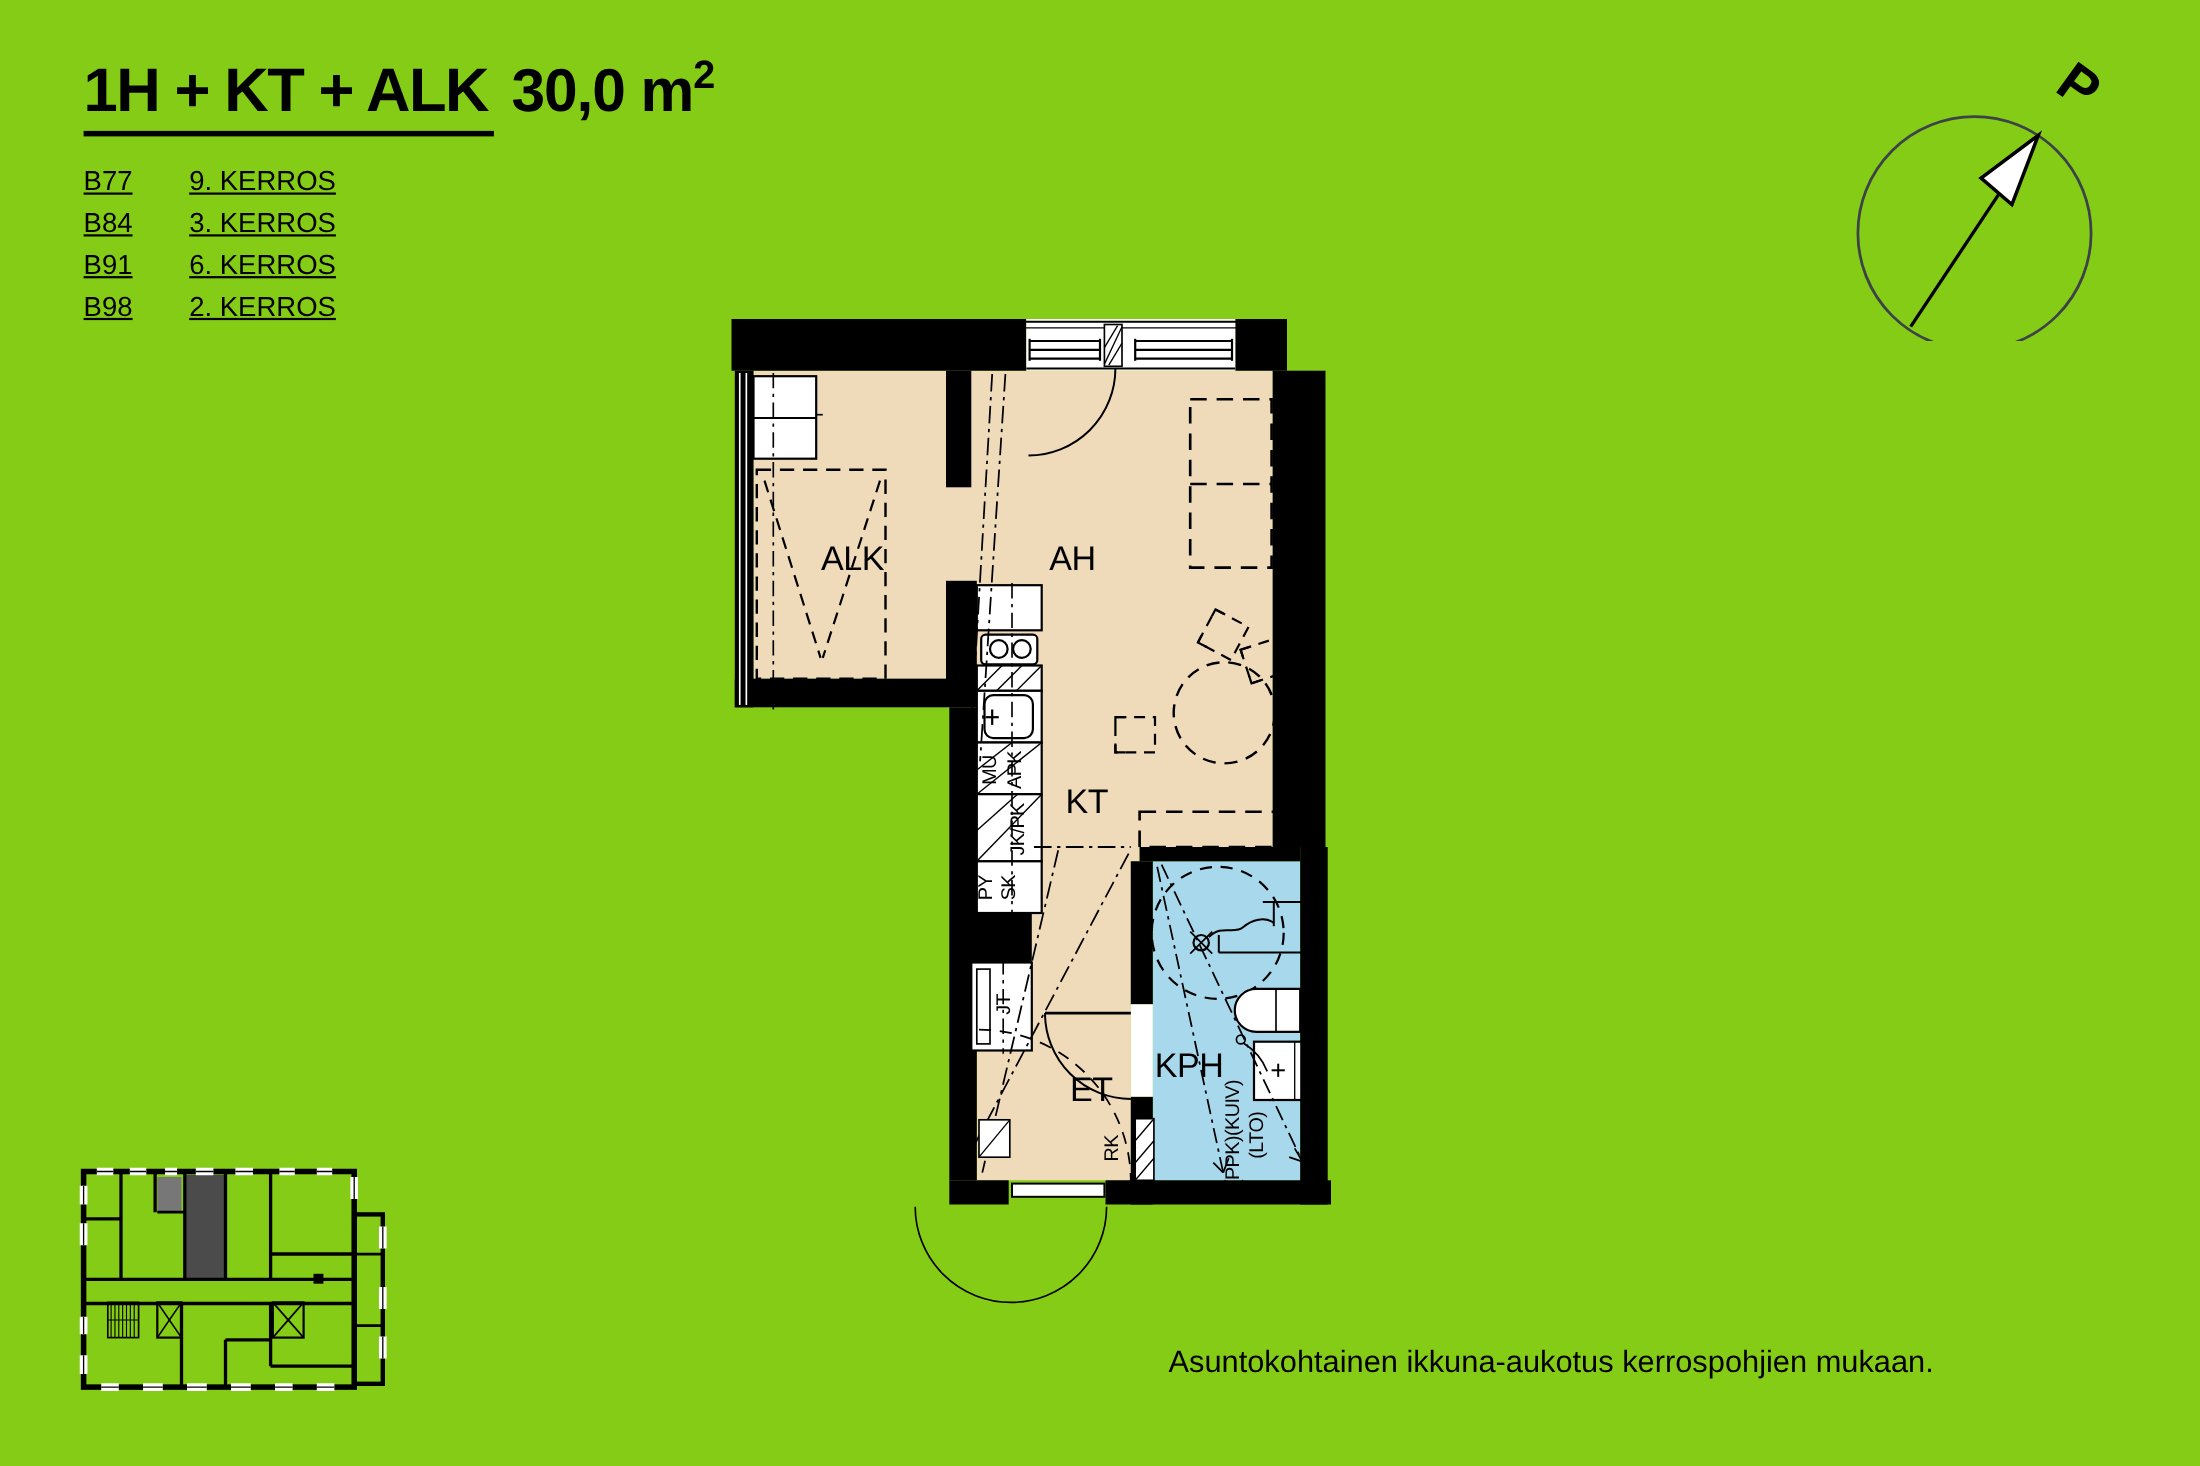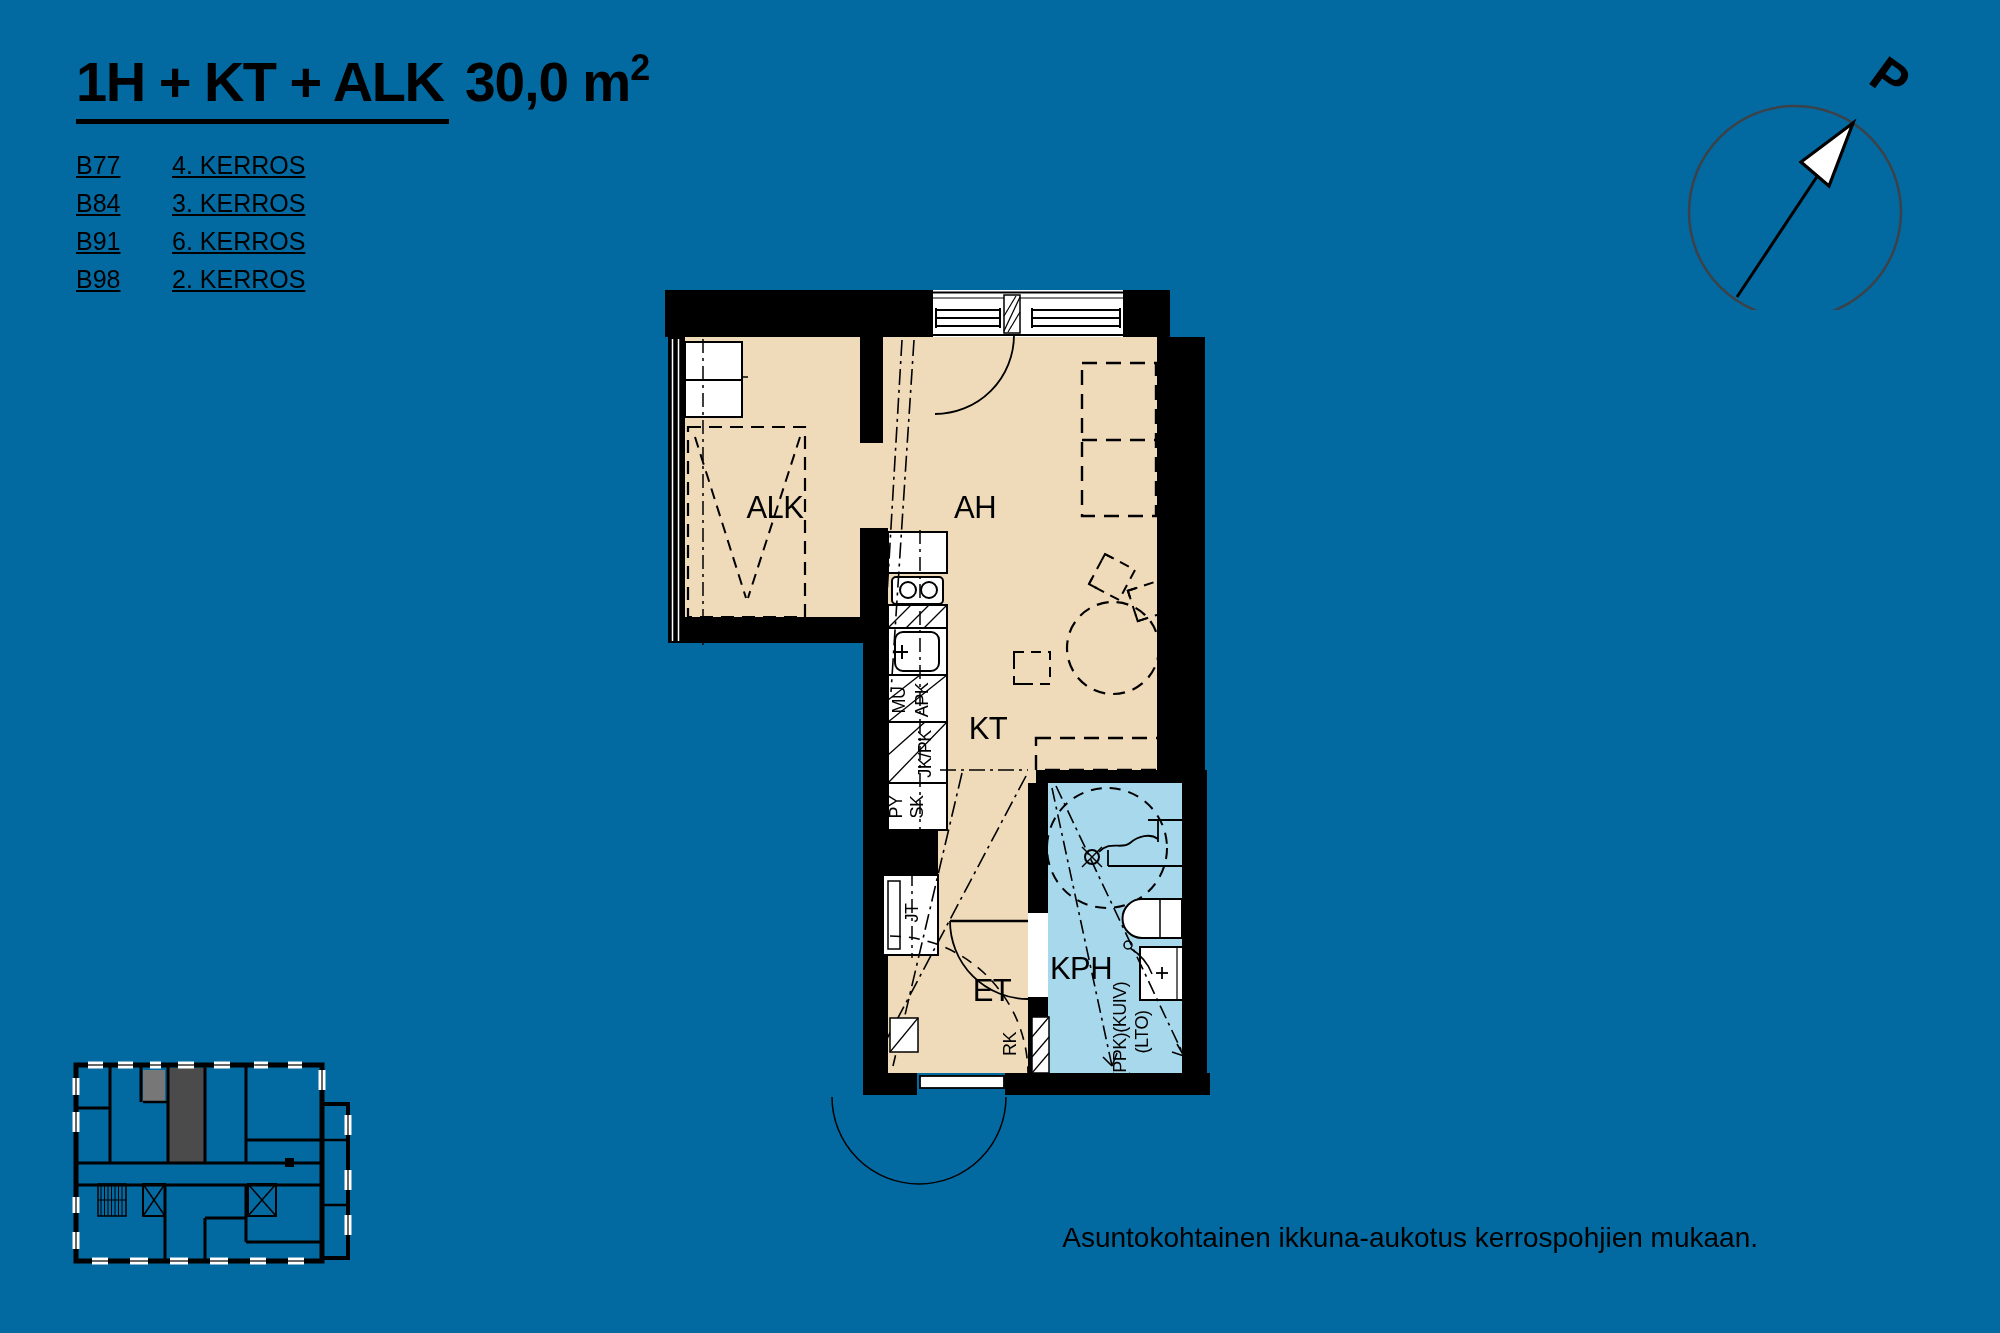--- a/index.html
+++ b/index.html
@@ -1,17 +1,17 @@
 <!DOCTYPE html>
 <html><head>
 <meta charset="utf-8">
 <style>
   html,body{margin:0;padding:0;background:#ffffff;}
   body{font-family:"Liberation Sans", sans-serif;color:#000;}
-  .sheet{position:relative;width:2000px;height:1333px;background:#0369a1;overflow:hidden;}
+  .sheet{position:relative;width:2000px;height:1333px;background:#84cc16;overflow:hidden;}
 
   
   .title{position:absolute;left:76px;top:54px;font-size:56px;font-weight:700;
          letter-spacing:-1.5px;line-height:1;border-bottom:5px solid #000;
          padding:0 6px 9px 0;}
   .area{position:absolute;left:465px;top:52px;font-size:55px;font-weight:700;letter-spacing:-1px;line-height:1;}
   .area sup{font-size:36px;position:relative;top:-2px;font-weight:700;}
   .apt-list{position:absolute;left:76px;top:146px;font-size:25px;line-height:38px;}
   .apt-row{display:flex;text-decoration:underline;}
   .apt-id{width:96px;}
@@ -29,21 +29,21 @@
 <body>
 
 <div class="sheet">
 
   <div class="title">1H + KT + ALK</div>
   <div class="area"><span>30,0 m</span><sup>2</sup></div>
 
   <div class="apt-list">
     <div class="apt-row">
       <span class="apt-id">B77</span>
-      <span>4. KERROS</span>
+      <span>9. KERROS</span>
     </div>
     <div class="apt-row">
       <span class="apt-id">B84</span>
       <span>3. KERROS</span>
     </div>
     <div class="apt-row">
       <span class="apt-id">B91</span>
       <span>6. KERROS</span>
     </div>
     <div class="apt-row">

